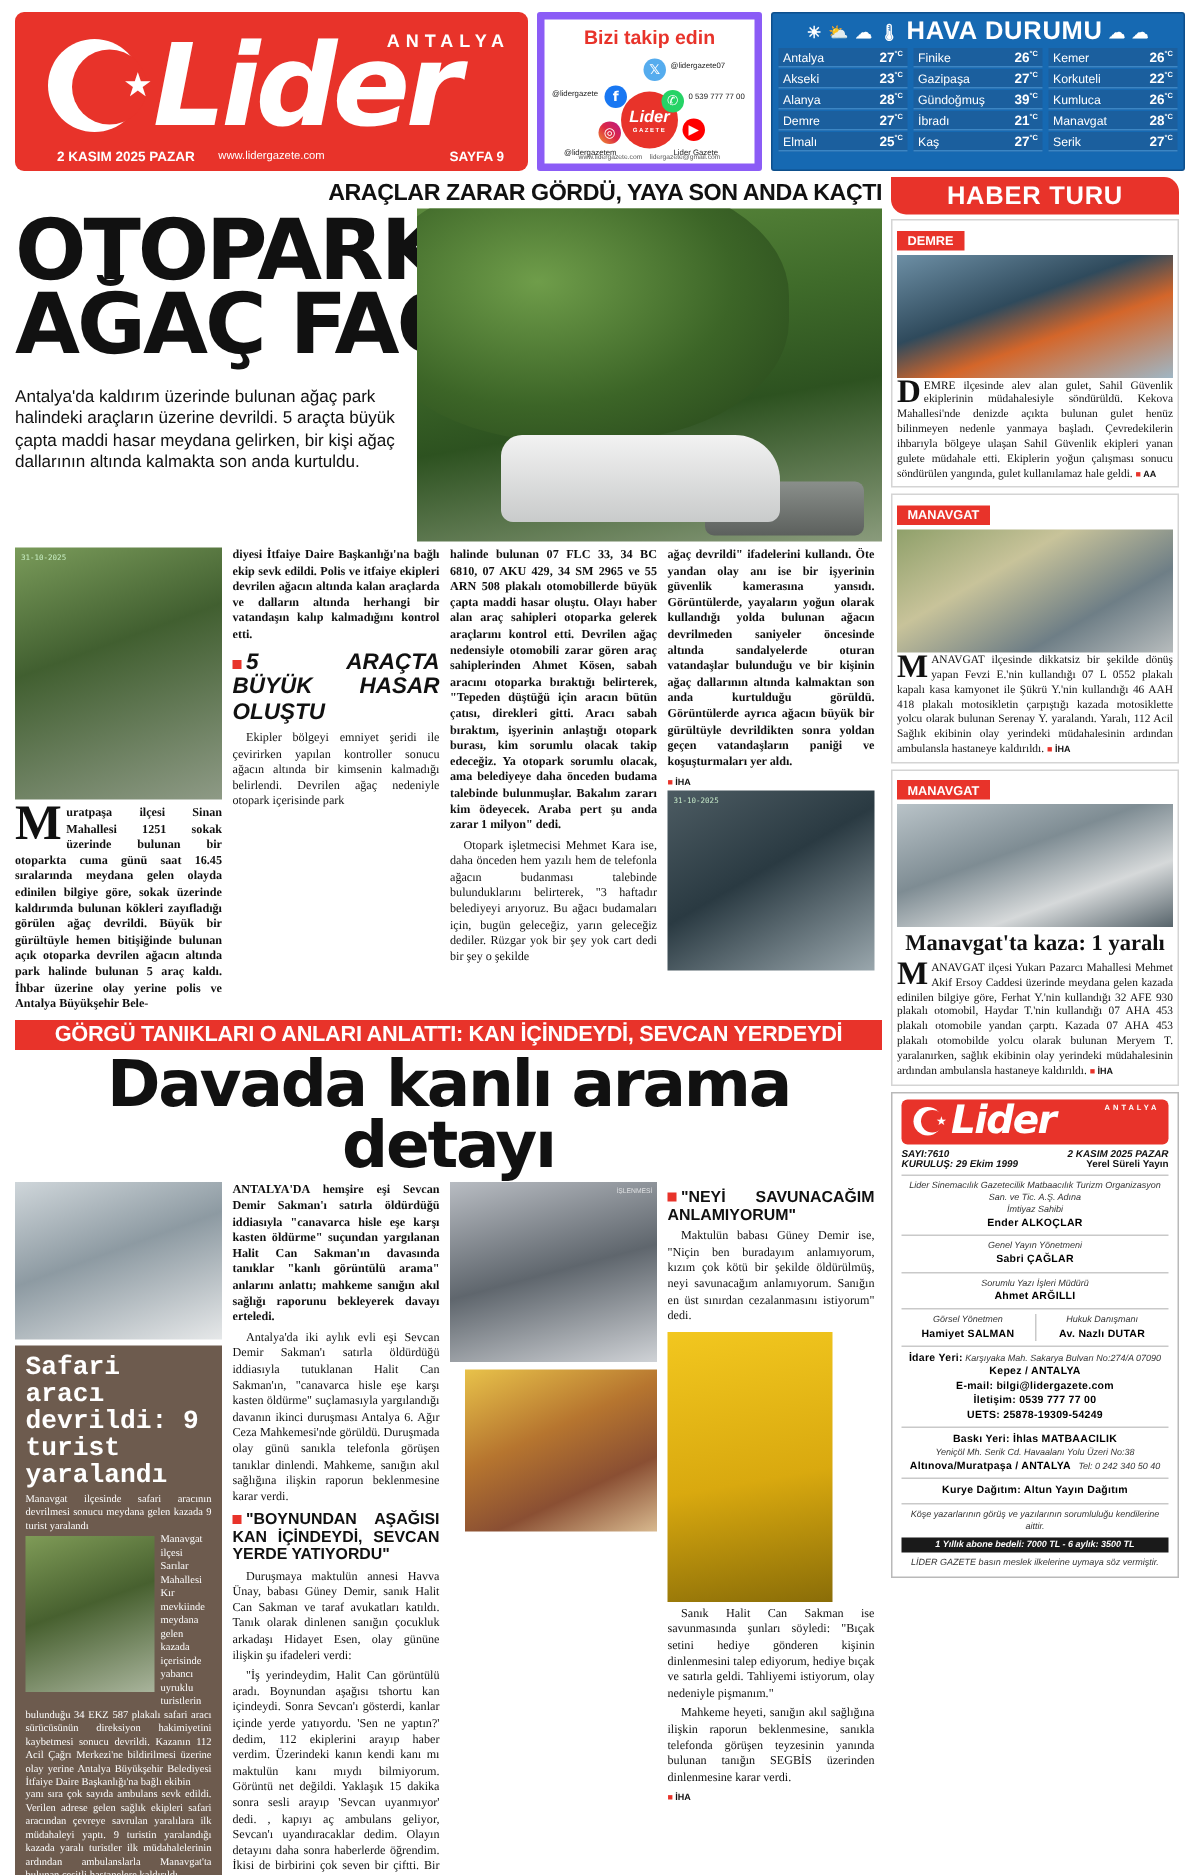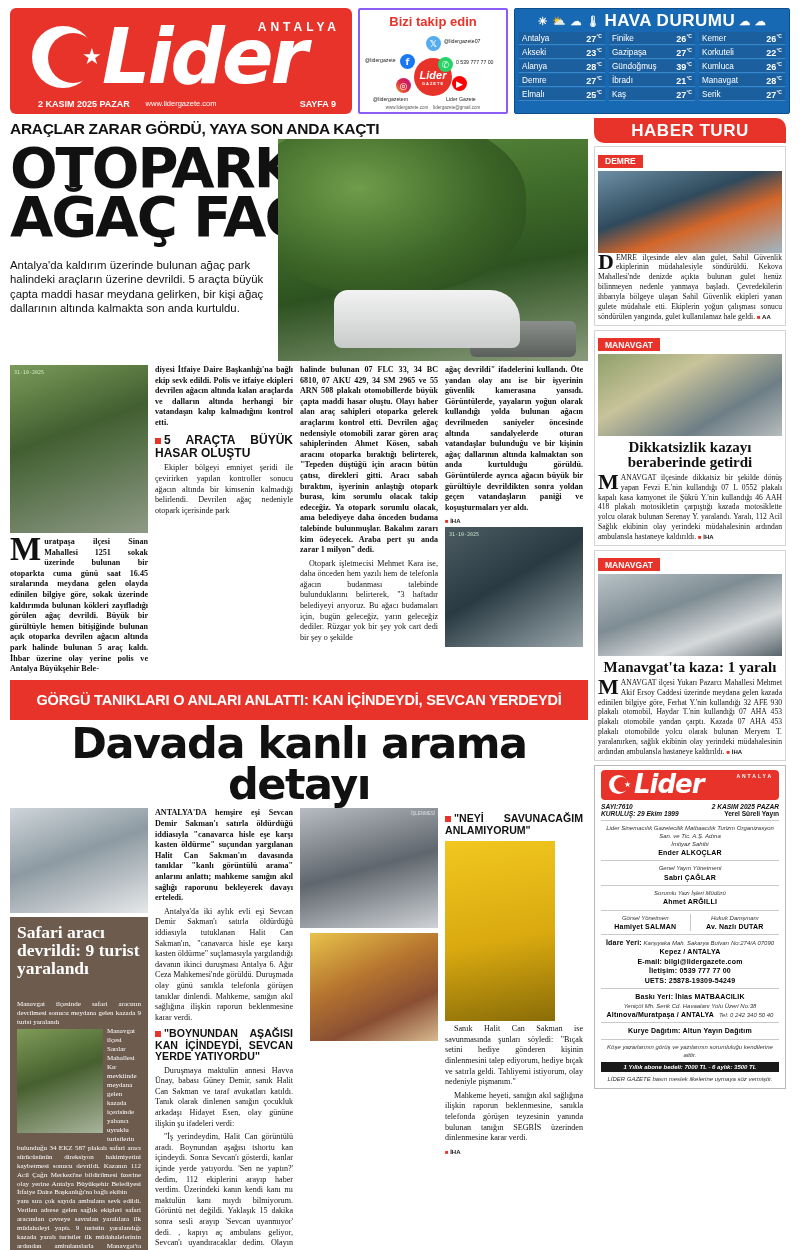--- a/index.html
+++ b/index.html
@@ -49,21 +49,21 @@
     position: absolute; left: 50%; transform: translateX(-50%); bottom: 6px; color: #fff;
     font-family: "Liberation Sans", sans-serif; font-size: 7.5px;
   }
   .logo-sayfa {
     position: absolute; right: 16px; bottom: 5px; color: #fff;
     font-family: "Liberation Sans", sans-serif; font-size: 9px; font-weight: bold;
   }
 
   
   .social-box {
-    width: 150px; border: 2px solid #8b5cf6; background: #fff;
+    width: 150px; border: 5px solid #8b5cf6; background: #fff;
     position: relative; flex-shrink: 0; border-radius: 2px;
   }
   .social-title {
     text-align: center; color: #e8332a; font-size: 13px; margin-top: 4px;
     font-family: "Liberation Sans", sans-serif; font-weight: bold;
   }
   .social-center {
     position: absolute; left: 50%; top: 48px; transform: translateX(-50%);
     width: 38px; height: 38px; border-radius: 50%; background: #e8332a;
     color: #fff; font-size: 11px; font-weight: bold; display: flex;
@@ -103,21 +103,21 @@
   .wrow .t { font-weight: bold; font-size: 9px; }
   .wrow .t sup { font-size: 5px; }
 
   
   .body-area { display: flex; padding: 0 10px; gap: 6px; }
   .left-main { width: 578px; }
   .right-rail { width: 192px; }
 
   
   .kicker {
-    text-align: left; font-family: "Liberation Sans", sans-serif;
+    text-align: right; font-family: "Liberation Sans", sans-serif;
     font-weight: bold; font-size: 15.5px; color: #111; letter-spacing: -0.3px;
     padding: 2px 0 1px 0;
   }
   .hero-wrap { position: relative; height: 222px; }
   .hero-photo {
     position: absolute; right: 0; top: 0; width: 310px; height: 222px;
     background: linear-gradient(170deg,#5d8b3e 0%,#3f6b2a 35%,#2d5220 60%,#8a9b7c 100%);
     overflow: hidden;
   }
   .hero-photo::before {
@@ -146,22 +146,22 @@
   
   .cols4 { display: flex; gap: 7px; margin-top: 4px; }
   .col { width: 138px; font-size: 8.1px; line-height: 1.31; text-align: justify; color: #111; }
   .col p { margin-bottom: 3px; text-indent: 9px; }
   .col p.noind { text-indent: 0; font-weight: bold; }
   .dropcap::first-letter {
     float: left; font-size: 33px; line-height: 0.78; padding-right: 3px; font-weight: bold;
     font-family: "Liberation Serif", serif;
   }
   .subhead {
-    font-family: "Liberation Sans", sans-serif; font-weight: bold; font-size: 12px;
-    line-height: 1.12; margin: 5px 0 3px 0; color: #111;
+    font-family: "Liberation Sans", sans-serif; font-weight: bold; font-size: 15px;
+    line-height: 1.12; margin: 5px 0 3px 0; color: #111; font-style: italic;
   }
   .subhead::before {
     content: ""; display: inline-block; width: 6px; height: 6px; background: #e8332a;
     margin-right: 3px;
   }
   .sq-src::before { content:"■ "; color:#e8332a; font-size:6px; }
   .src { font-family: "Liberation Sans", sans-serif; font-size: 6px; font-weight: bold; }
 
   .photo-col {
     width: 138px; height: 168px; margin-bottom: 4px;
@@ -193,38 +193,38 @@
   .rail-title {
     font-family: "Liberation Serif", serif; font-weight: bold; font-size: 15px;
     line-height: 1.03; text-align: center; margin: 4px 0 2px 0; color: #111;
   }
   .rail-body { font-size: 7.6px; line-height: 1.3; text-align: justify; color:#111; }
   .rail-body::first-letter { float:left; font-size: 22px; line-height:.8; font-weight:bold; padding-right:2px; }
 
   
   .redbar {
     background: #e8332a; color: #fff; font-family: "Liberation Sans", sans-serif;
-    font-weight: bold; font-size: 14.5px; text-align: center; padding: 12px 0;
+    font-weight: bold; font-size: 14.5px; text-align: center; padding: 2px 0;
     letter-spacing: -0.2px; margin-top: 2px;
   }
   .headline2 {
     font-family: "DejaVu Sans", sans-serif; font-weight: bold; font-size: 43px;
     line-height: 0.95; letter-spacing: -1.5px; color: #111; text-align: center;
     padding: 3px 0 4px 0;
   }
   .second-layout { display: flex; gap: 7px; }
   .sl-photo {
     width: 138px; height: 105px;
     background: linear-gradient(160deg,#cfd6da,#8d9aa2 45%,#e6e8e9 100%);
     position: relative; overflow: hidden;
   }
   .safari-box { width: 138px; background: #6d5b4e; color: #fff; padding: 6px 7px 8px 7px; margin-top:4px; }
   .safari-title {
-    font-family: Liberation Serif, serif; font-weight: bold; font-size: 17.5px;
-    line-height: 1.03; margin-bottom: 23px;
+    font-family: Liberation Mono, monospace; font-weight: bold; font-size: 17.5px;
+    line-height: 1.03; margin-bottom: 2px;
   }
   .safari-body { font-size: 7px; line-height: 1.28; text-align: justify; }
   .safari-photo {
     width: 86px; height: 104px; float: left; margin: 2px 4px 2px 0;
     background: linear-gradient(160deg,#7f9b57,#47602f 45%,#a9b49c 100%);
   }
 
   .q-head {
     font-family: "Liberation Sans", sans-serif; font-weight: bold; font-size: 10.6px;
     line-height: 1.08; margin: 5px 0 3px 0; color: #111;
@@ -471,20 +471,21 @@
 
         <div class="col">
           <div class="ph-people">
             <span class="watermark">İŞLENMESİ</span>
           </div>
           <div class="ph-couple"></div>
         </div>
 
         <div class="col">
           <div class="q-head">"NEYİ SAVUNACAĞIM ANLAMIYORUM"</div>
+          <p>Maktulün babası Güney Demir ise, "Niçin ben buradayım anlamıyorum, kızım çok kötü bir şekilde öldürülmüş, neyi savunacağım anlamıyorum. Sanığın en üst sınırdan cezalanmasını istiyorum" dedi.</p>
           <div class="ph-yellow"></div>
           <p>Sanık Halit Can Sakman ise savunmasında şunları söyledi: "Bıçak setini hediye gönderen kişinin dinlenmesini talep ediyorum, hediye bıçak ve satırla geldi. Tahliyemi istiyorum, olay nedeniyle pişmanım."</p>
           <p>Mahkeme heyeti, sanığın akıl sağlığına ilişkin raporun beklenmesine, sanıkla telefonda görüşen teyzesinin yanında bulunan tanığın SEGBİS üzerinden dinlenmesine karar verdi.</p>
           <div class="sq-src"><span class="src">İHA</span></div>
         </div>
       </div>
     </div>
 
     <div class="right-rail">
       <div class="haber-turu">HABER TURU</div>
@@ -494,21 +495,20 @@
         <div class="rail-photo rp1"></div>
         <div class="rail-body">
           <span>DEMRE ilçesinde alev alan gulet, Sahil Güvenlik ekiplerinin müdahalesiyle söndürüldü. Kekova Mahallesi'nde denizde açıkta bulunan gulet henüz bilinmeyen nedenle yanmaya başladı. Çevredekilerin ihbarıyla bölgeye ulaşan Sahil Güvenlik ekipleri yanan gulete müdahale etti. Ekiplerin yoğun çalışması sonucu söndürülen yangında, gulet kullanılamaz hale geldi.</span>
           <span class="src sq-src">AA</span>
         </div>
       </div>
 
       <div class="rail-card">
         <div class="tagline">MANAVGAT</div>
         <div class="rail-photo rp2"></div>
-        <div class="rail-title">Dikkatsizlik kazayı beraberinde getirdi</div>
         <div class="rail-body">
           <span>MANAVGAT ilçesinde dikkatsiz bir şekilde dönüş yapan Fevzi E.'nin kullandığı 07 L 0552 plakalı kapalı kasa kamyonet ile Şükrü Y.'nin kullandığı 46 AAH 418 plakalı motosikletin çarpıştığı kazada motosiklette yolcu olarak bulunan Serenay Y. yaralandı. Yaralı, 112 Acil Sağlık ekibinin olay yerindeki müdahalesinin ardından ambulansla hastaneye kaldırıldı.</span>
           <span class="src sq-src">İHA</span>
         </div>
       </div>
 
       <div class="rail-card">
         <div class="tagline">MANAVGAT</div>
         <div class="rail-photo rp3"></div>
         <div class="rail-title">Manavgat'ta kaza: 1 yaralı</div>

